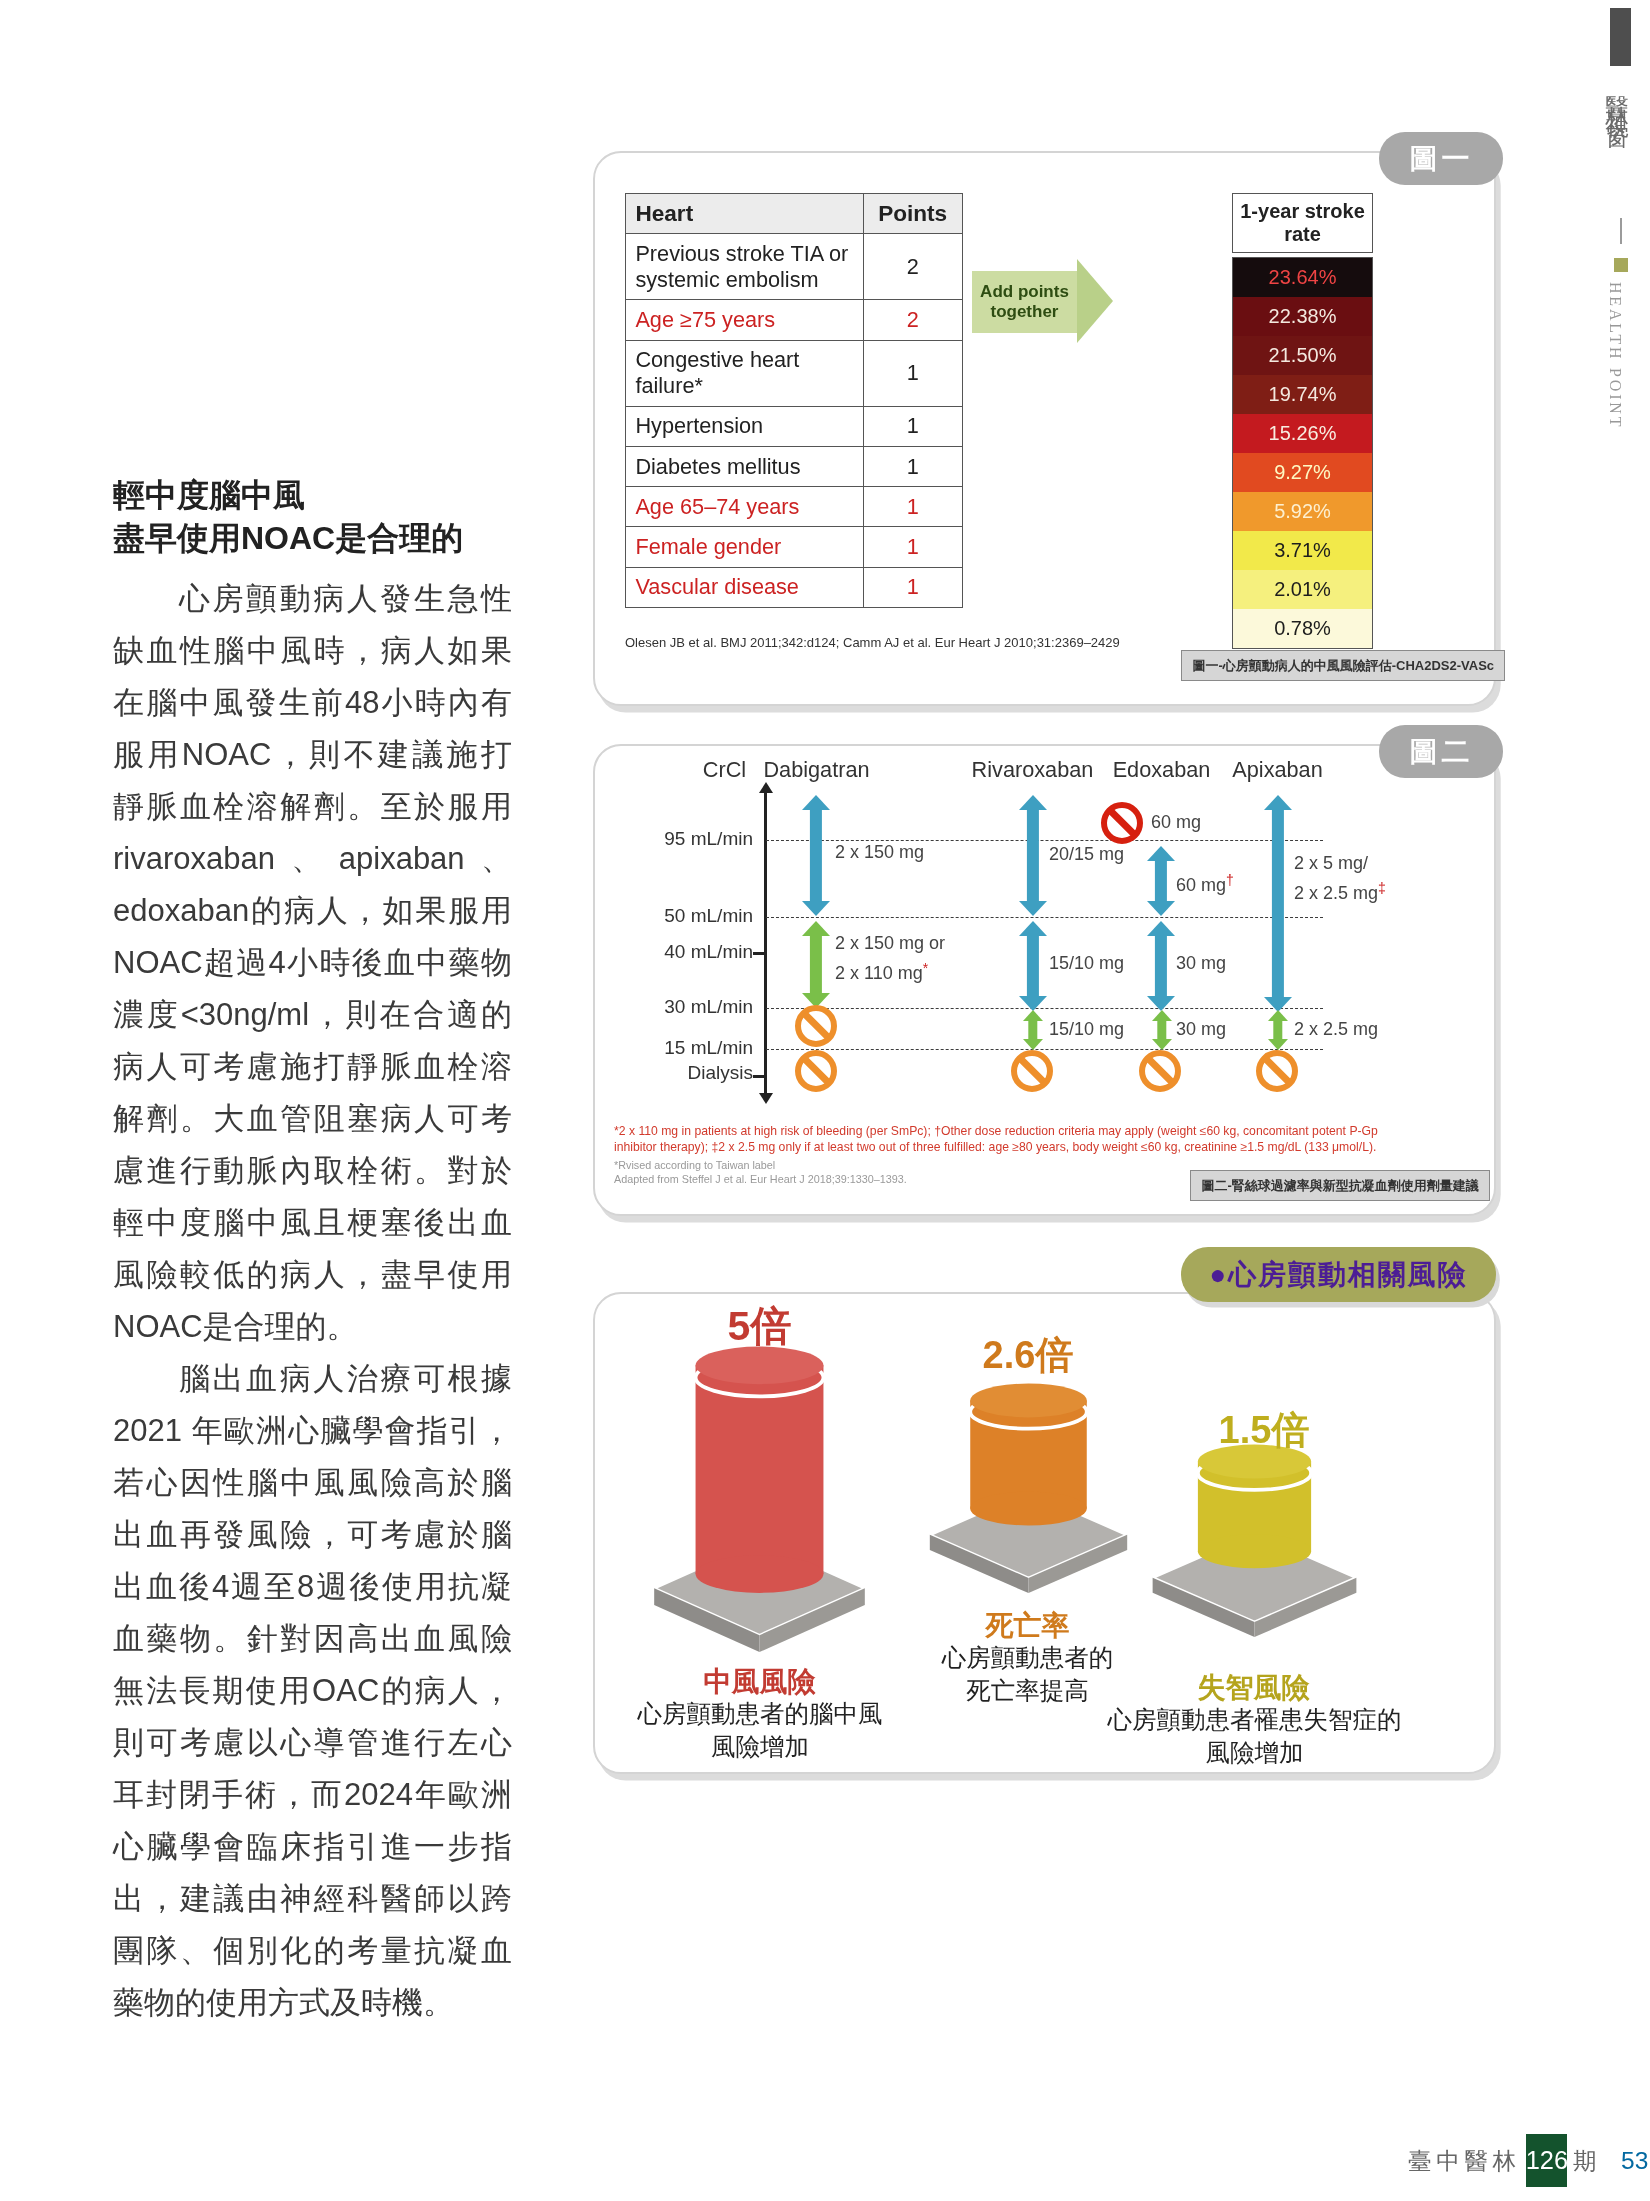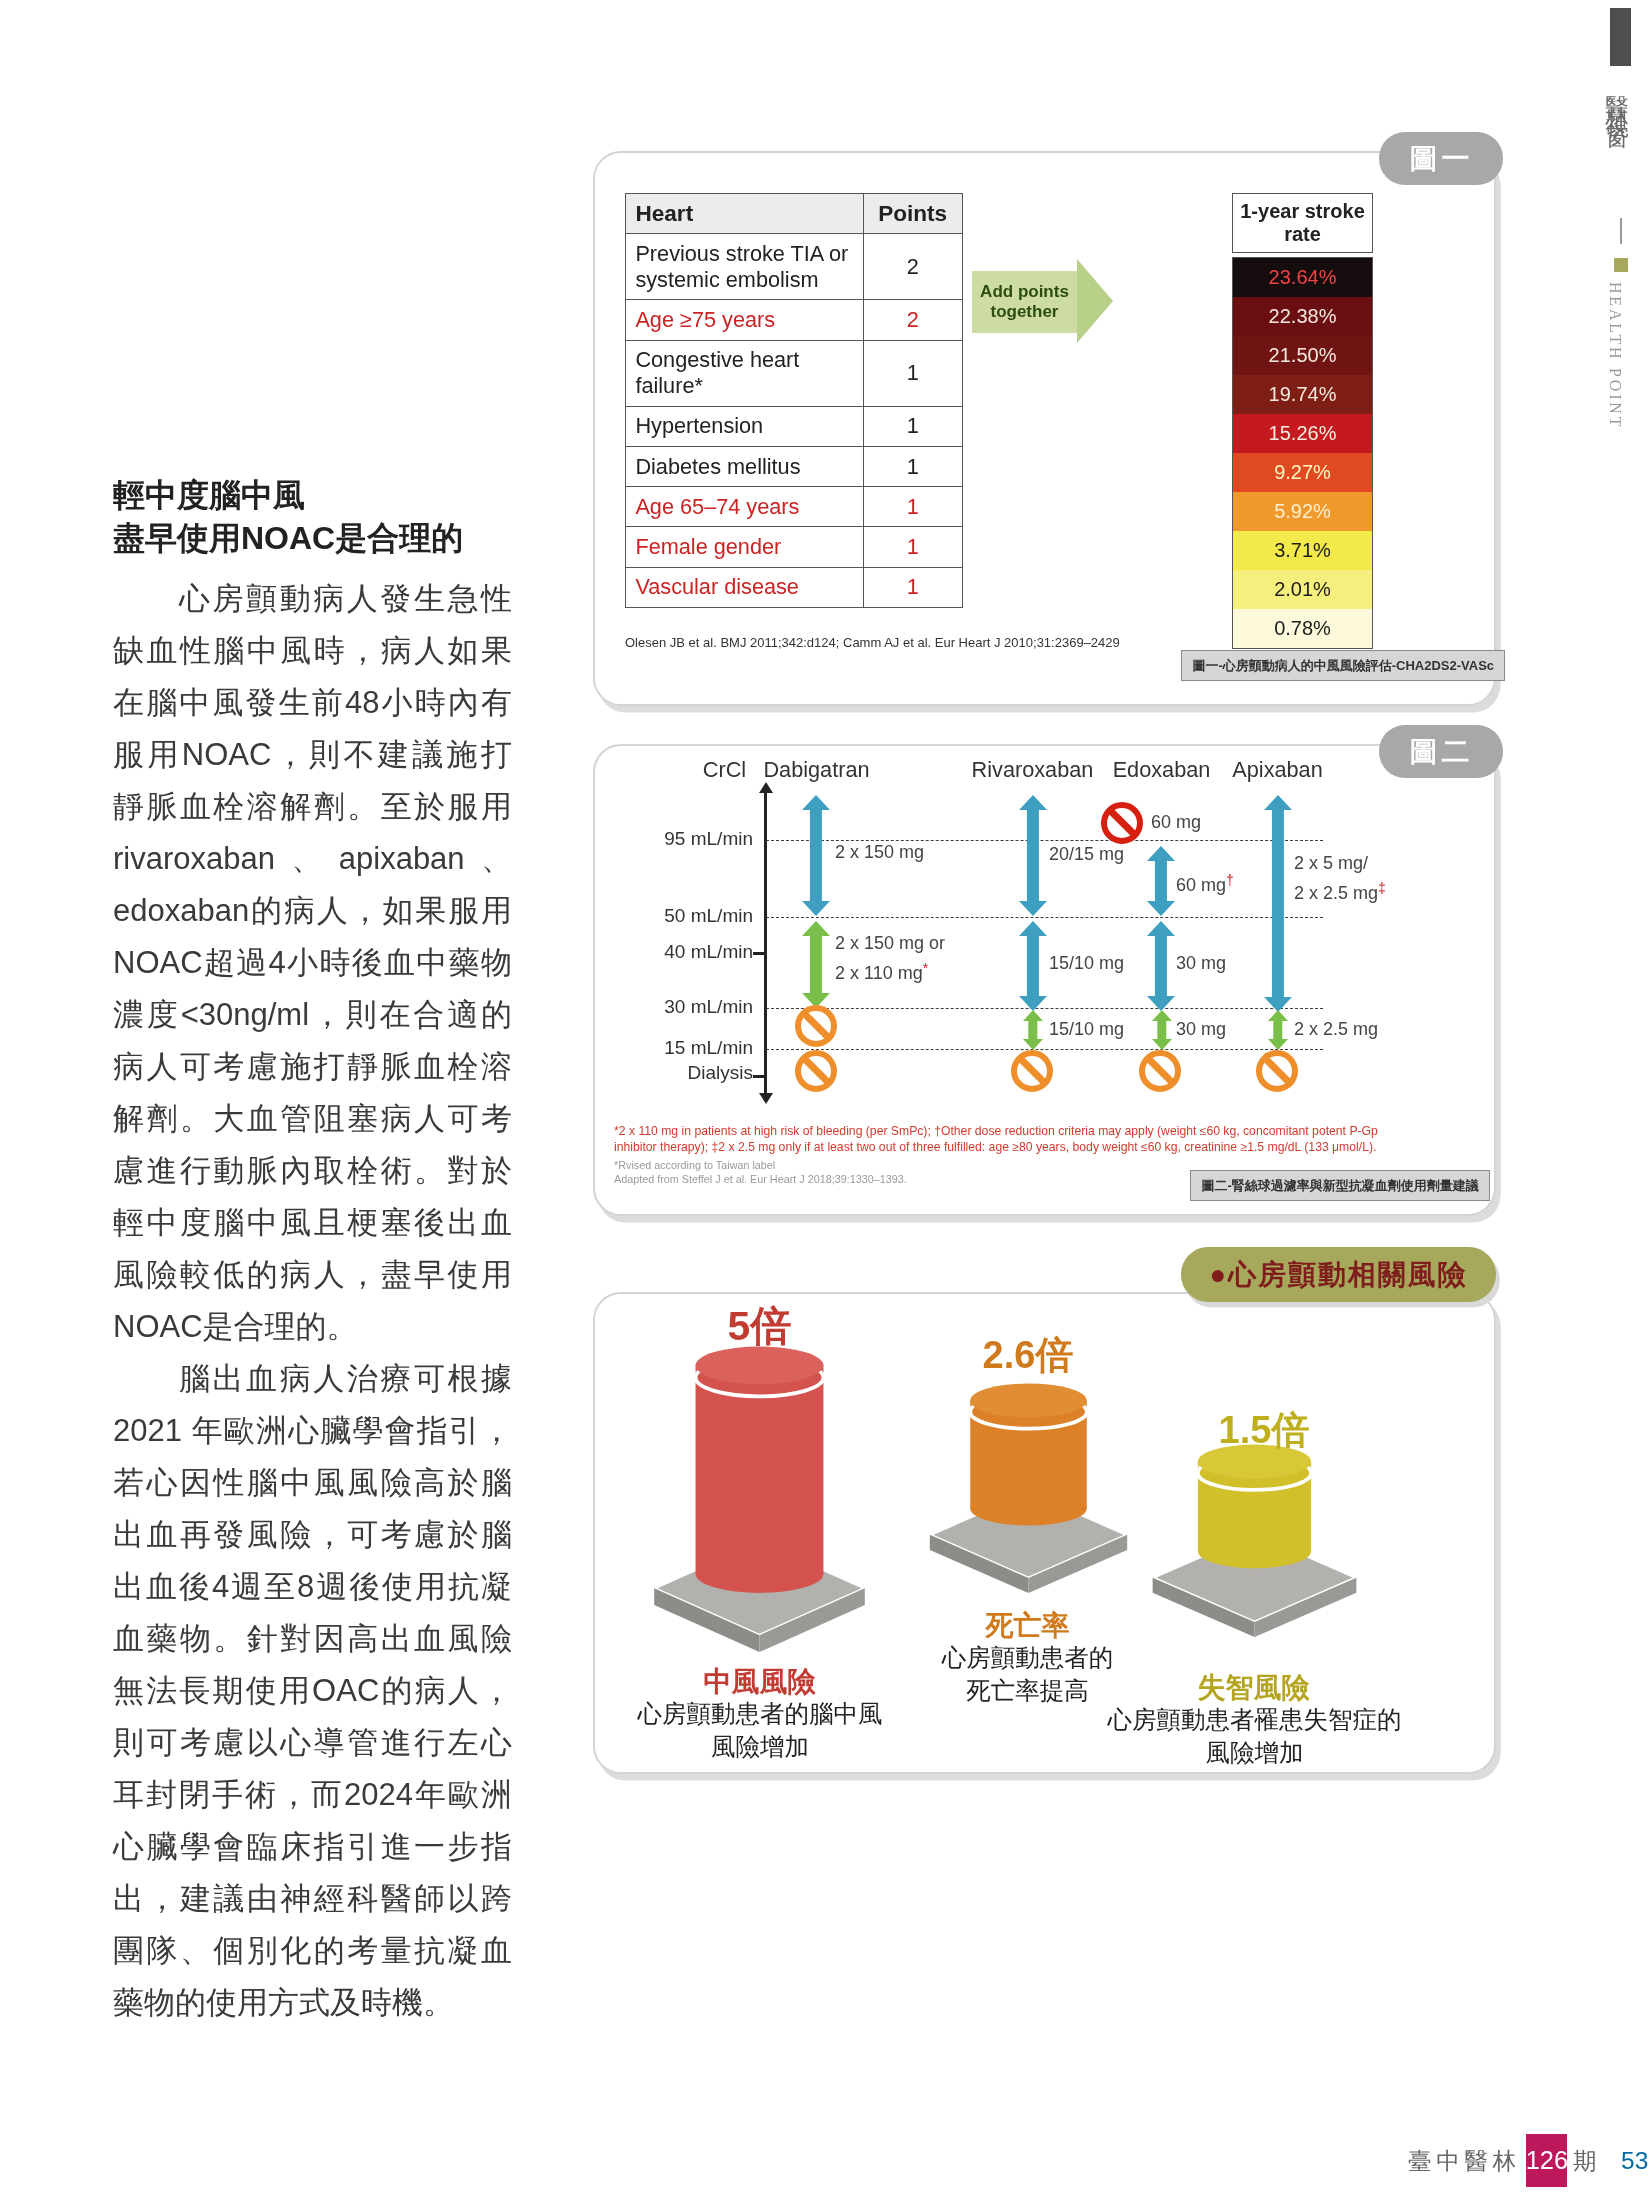--- a/index.html
+++ b/index.html
@@ -89,21 +89,21 @@
   .ban.redban{color:#d6200f;}
 
   .dose{position:absolute;font-size:18px;color:#444;line-height:25.4px;white-space:nowrap;}
   .dose .mk{color:#cc2222;font-size:14px;vertical-align:5.6px;}
 
   .fnote-red{position:absolute;left:19px;top:377px;width:791px;font-size:12.2px;line-height:16px;color:#d23a2c;}
   .fnote-gray{position:absolute;left:19px;top:412px;width:791px;font-size:10.8px;line-height:14px;color:#9a9a9a;}
 
   
   .badge{position:absolute;right:-1.9px;top:-47px;width:315px;height:55px;border-radius:27px;background:#a6a85b;
-         color:#7f1d1d;font-size:28px;font-weight:bold;display:flex;align-items:center;justify-content:center;
+         color:#4c1d95;font-size:28px;font-weight:bold;display:flex;align-items:center;justify-content:center;
          letter-spacing:1.9px;box-shadow:3.8px 5.6px 0 #d9d9d9;}
   .cyl-svg{position:absolute;}
   .cval{position:absolute;font-weight:bold;text-align:center;}
   #val1{left:80px;top:4.7px;width:169px;font-size:41px;color:#c23b32;}
   #val2{left:353px;top:36px;width:160px;font-size:38px;color:#cf7a1c;}
   #val3{left:589px;top:111px;width:160px;font-size:38px;color:#bfae1e;}
   .cname{position:absolute;font-size:28px;font-weight:bold;text-align:center;width:235px;}
   #name1{left:47px;top:369px;color:#c23b32;}
   #name2{left:315px;top:313px;color:#cf7a1c;}
   #name3{left:541px;top:375px;color:#b5a41d;}
@@ -114,21 +114,21 @@
 
   
   .side-topbar{position:absolute;left:1610px;top:7.5px;width:21px;height:58px;background:#4e4e4e;}
   .side-cjk{position:absolute;left:1601px;top:77px;writing-mode:vertical-rl;font-size:23.5px;color:#6b6b6b;letter-spacing:9.4px;}
   .side-line{position:absolute;left:1620px;top:218px;width:1.9px;height:26px;background:#9b9b9b;}
   .side-sq{position:absolute;left:1614px;top:258px;width:14px;height:14px;background:#a6a85b;}
   .side-en{position:absolute;left:1606px;top:282px;writing-mode:vertical-rl;font-size:16px;color:#999;
            letter-spacing:2.8px;font-family:"Liberation Serif","DejaVu Serif",serif;}
   .footer{position:absolute;left:1408px;top:2134px;display:flex;align-items:center;}
   .footer .jname{font-size:23.5px;color:#666;letter-spacing:4.7px;}
-  .footer .ibox{width:41px;height:53px;background:#be185d;color:#fff;font-size:25.4px;display:flex;
+  .footer .ibox{width:41px;height:53px;background:#14532d;color:#fff;font-size:25.4px;display:flex;
                 align-items:center;justify-content:center;margin:0 5.6px;}
   .footer .isuf{font-size:23.5px;color:#666;}
   .footer .pnum{font-size:24.5px;color:#0369a1;margin-left:24.5px;}
 </style>
 </head>
 <body>
 
 <div id="page">
 
   <div class="leftcol">

